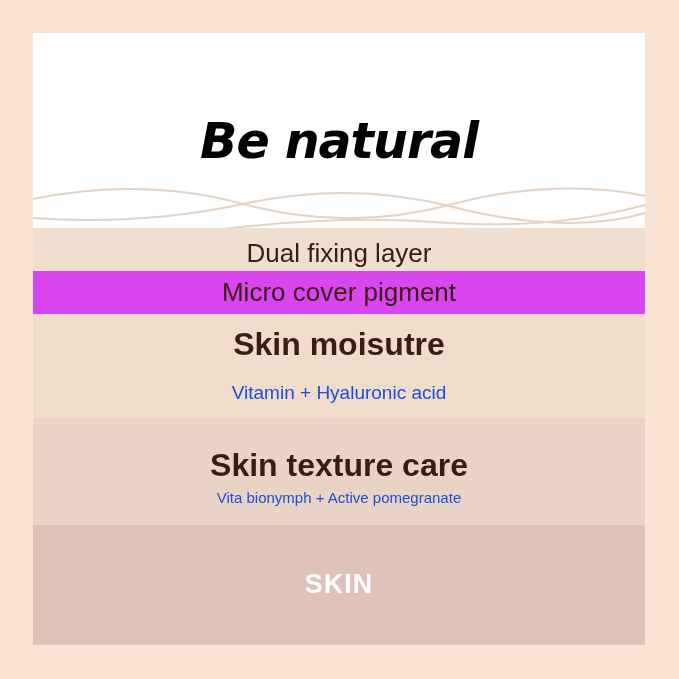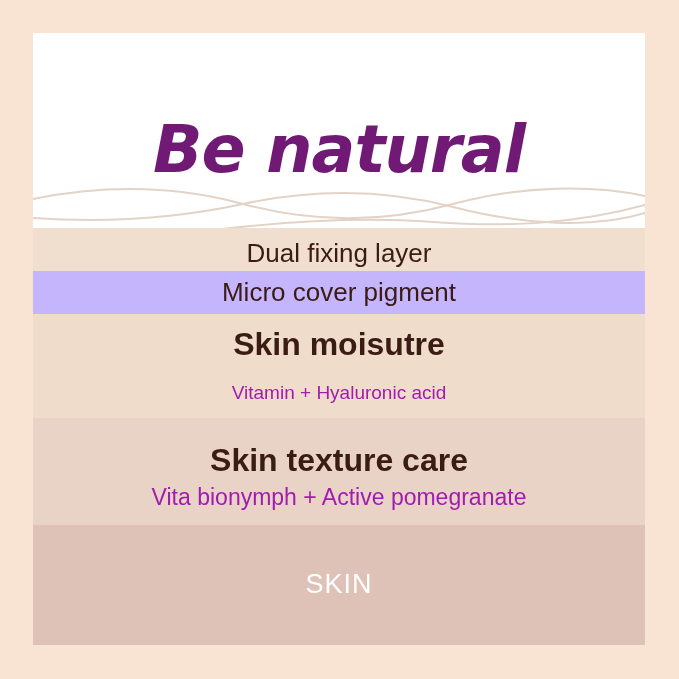--- a/index.html
+++ b/index.html
@@ -45,23 +45,23 @@
 
   .brand-title {
     position: absolute;
     left: 0;
     top: 84px;
     width: 612px;
     text-align: center;
     font-family: "DejaVu Sans", sans-serif;
     font-weight: bold;
     font-style: italic;
-    font-size: 65px;
+    font-size: 49px;
     letter-spacing: -1px;
-    color: #701a75;
+    color: #000000;
     line-height: 1;
     white-space: nowrap;
   }
 
   .waves {
     position: absolute;
     left: 0;
     top: 150px;
     width: 612px;
     height: 48px;
@@ -79,21 +79,21 @@
     box-sizing: border-box;
   }
 
   .band-title {
     color: #3a1c15;
     line-height: 1.08;
     white-space: nowrap;
     text-align: center;
   }
   .band-sub {
-    color: #a21caf;
+    color: #1d4ed8;
     line-height: 1.2;
     white-space: nowrap;
     text-align: center;
   }
 
   
   #band-1 { top: 195px; height: 50px; }
   #band-1 .band-title { font-size: 26px; }
 
   
@@ -101,21 +101,21 @@
   #band-2 .band-title { font-size: 26px; }
 
   
   #band-3 { top: 281px; height: 104px; }
   #band-3 .band-title { font-size: 32px; font-weight: bold; margin-bottom: 20px; }
   #band-3 .band-sub { font-size: 19px; }
 
   
   #band-4 { top: 385px; height: 107px; }
   #band-4 .band-title { font-size: 32px; font-weight: bold; margin-bottom: 7px; margin-top: 12px; }
-  #band-4 .band-sub { font-size: 23px; }
+  #band-4 .band-sub { font-size: 15px; }
 
   
   #band-5 { top: 492px; height: 120px; }
   #band-5 .band-title {
     font-size: 27px;
     color: #ffffff;
     letter-spacing: 1px;
   }
 </style>
 </head>
@@ -133,32 +133,32 @@
         <path d="M0,16 C 70,2 140,2 210,21 C 280,40 350,40 420,21 C 490,2 560,2 612,13" fill="none" stroke="#e3d3c6" stroke-width="2"></path>
         <path d="M0,35 C 70,40 140,36 210,21 C 280,6 350,6 420,24 C 490,42 560,46 612,30" fill="none" stroke="#e3d3c6" stroke-width="2"></path>
         <path d="M190,46 C 260,38 330,34 400,39 C 470,44 540,42 612,22" fill="none" stroke="#e3d3c6" stroke-width="2"></path>
       </svg>
     </div>
 
     <div class="band" id="band-1" style="background:#f0decf;">
       <div class="band-title">Dual fixing layer</div>
     </div>
 
-    <div class="band" id="band-2" style="background:#c4b5fd;">
+    <div class="band" id="band-2" style="background:#d946ef;">
       <div class="band-title">Micro cover pigment</div>
     </div>
 
     <div class="band" id="band-3" style="background:#efdccb;">
       <div class="band-title">Skin moisutre</div>
       <div class="band-sub">Vitamin + Hyaluronic acid</div>
     </div>
 
     <div class="band" id="band-4" style="background:#e9d3c6;">
       <div class="band-title">Skin texture care</div>
       <div class="band-sub">Vita bionymph + Active pomegranate</div>
     </div>
 
-    <div class="band" id="band-5" style="background:#dec2b7;">
+    <div class="band" id="band-5" style="background:#dec2b7;font-weight:bold;">
       <div class="band-title">SKIN</div>
     </div>
 
   </div>
 </div>
 
 </body></html>

